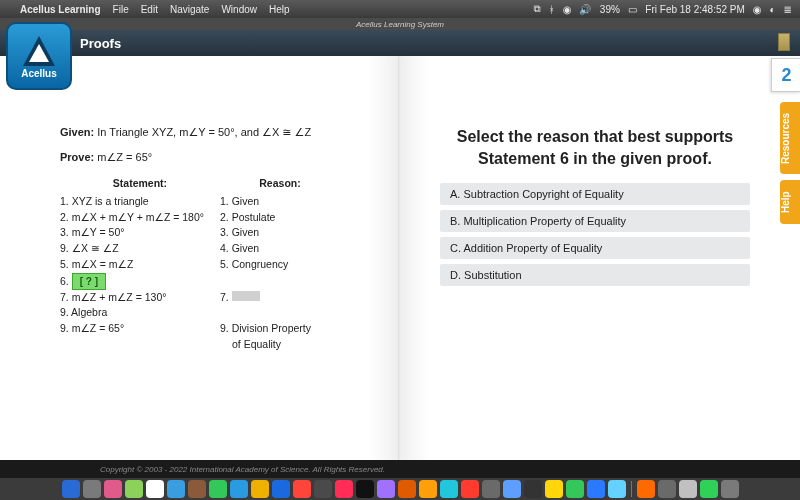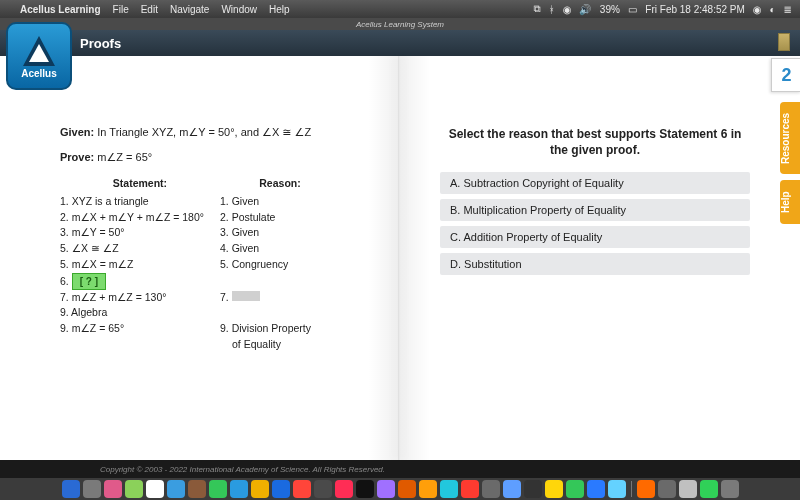--- a/index.html
+++ b/index.html
@@ -80,21 +80,21 @@
 .proof-row .c2{ width:140px; white-space:nowrap;}
 .blank-q {
   display:inline-block; background:#7cdb6e; color:#1a5c12;
   padding:0 7px; border:1px solid #3aa82b; font-weight:700; font-size:10px;
 }
 .blank-g {
   display:inline-block; background:#d0d0d0; width:28px; height:10px;
 }
 
 .prompt {
-  font-size: 12px; font-weight:600; text-align:center; color:#222;
+  font-size: 16px; font-weight:600; text-align:center; color:#222;
   margin-bottom:14px; line-height:1.35;
 }
 .choice {
   background:#e7e8ea; padding:5px 10px; font-size:11px; color:#222;
   margin-bottom:5px; border-radius:2px; cursor:pointer;
 }
 
 .step-tab {
   position:absolute; right:-1px; top:58px; width:30px; height:34px;
   background:#fff; border:1px solid #ccc; border-right:none;
@@ -193,21 +193,21 @@
           </div>
           <div class="proof-row">
             <div class="c1">2. m∠X + m∠Y + m∠Z = 180°</div>
             <div class="c2">2. Postulate</div>
           </div>
           <div class="proof-row">
             <div class="c1">3. m∠Y = 50°</div>
             <div class="c2">3. Given</div>
           </div>
           <div class="proof-row">
-            <div class="c1">5. ∠X ≅ ∠Z</div>
+            <div class="c1">9. ∠X ≅ ∠Z</div>
             <div class="c2">4. Given</div>
           </div>
           <div class="proof-row">
             <div class="c1">5. m∠X = m∠Z</div>
             <div class="c2">5. Congruency</div>
           </div>
           <div class="proof-row">
             <div class="c2">6. <span class="blank-q">[   ?   ]</span></div>
           </div>
           <div class="proof-row">

